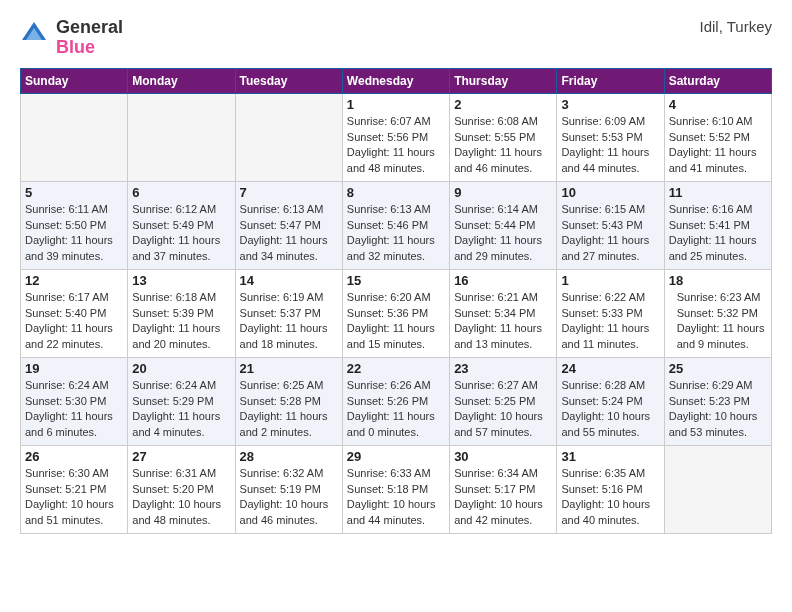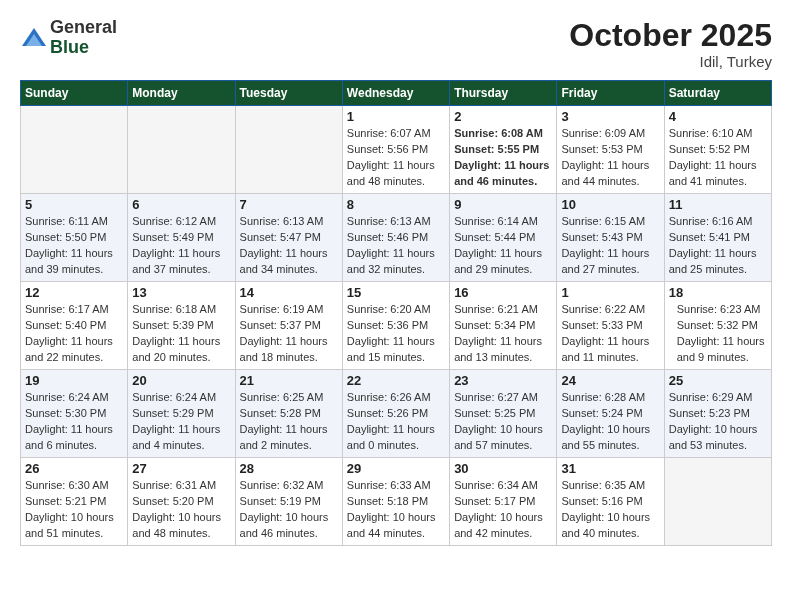--- a/index.html
+++ b/index.html
@@ -16,30 +16,30 @@
       padding: 18px 20px 14px 20px;
     }
     .header {
       display: flex;
       justify-content: space-between;
       align-items: flex-start;
       margin-bottom: 10px;
     }
     .logo {
       display: flex;
-      align-items: center;
-      gap: 2px;
+      align-items: flex-start;
+      gap: 8px;
     }
     .logo-text {
       font-size: 18px;
       font-weight: bold;
       line-height: 1.1;
     }
     .logo-general { color: #333; }
-    .logo-blue { color: #14532d; }
+    .logo-blue { color: #ec4899; }
     .logo-icon {
       width: 28px;
       height: 28px;
     }
     .title-block {
       text-align: right;
     }
     .month-title {
       font-size: 32px;
       font-weight: bold;
@@ -49,21 +49,21 @@
     .location {
       font-size: 15px;
       color: #444;
     }
     .calendar {
       width: 100%;
       border-collapse: collapse;
       table-layout: fixed;
     }
     .calendar th {
-      background: #14532d;
+      background: #701a75;
       color: #fff;
       font-size: 12px;
       font-weight: bold;
       padding: 5px 4px;
       text-align: left;
       border: 1px solid #1a5aa0;
     }
     .calendar td {
       border: 1px solid #ccc;
       vertical-align: top;
@@ -102,21 +102,20 @@
       <svg class="logo-icon" viewBox="0 0 28 28">
         <polygon points="14,4 26,22 2,22" fill="#2a72c3"></polygon>
         <polygon points="14,10 22,22 6,22" fill="#7ab0e8"></polygon>
       </svg>
       <div class="logo-text">
         <span class="logo-general">General</span><br>
         <span class="logo-blue">Blue</span>
       </div>
     </div>
     <div class="title-block">
-      <div class="month-title">October 2025</div>
       <div class="location">Idil, Turkey</div>
     </div>
   </div>
 
   <table class="calendar">
     <thead>
       <tr>
         <th>Sunday</th>
         <th>Monday</th>
         <th>Tuesday</th>
@@ -133,21 +132,21 @@
           <td class="empty"></td>
           <td>
             <span class="day-num">1</span>
             <div class="day-detail" style="white-space: pre-line;">Sunrise: 6:07 AM
 Sunset: 5:56 PM
 Daylight: 11 hours
 and 48 minutes.</div>
           </td>
           <td>
             <span class="day-num">2</span>
-            <div class="day-detail" style="white-space: pre-line; font-weight: bold;">Sunrise: 6:08 AM
+            <div class="day-detail" style="white-space: pre-line;">Sunrise: 6:08 AM
 Sunset: 5:55 PM
 Daylight: 11 hours
 and 46 minutes.</div>
           </td>
           <td>
             <span class="day-num">3</span>
             <div class="day-detail" style="white-space: pre-line;">Sunrise: 6:09 AM
 Sunset: 5:53 PM
 Daylight: 11 hours
 and 44 minutes.</div>

